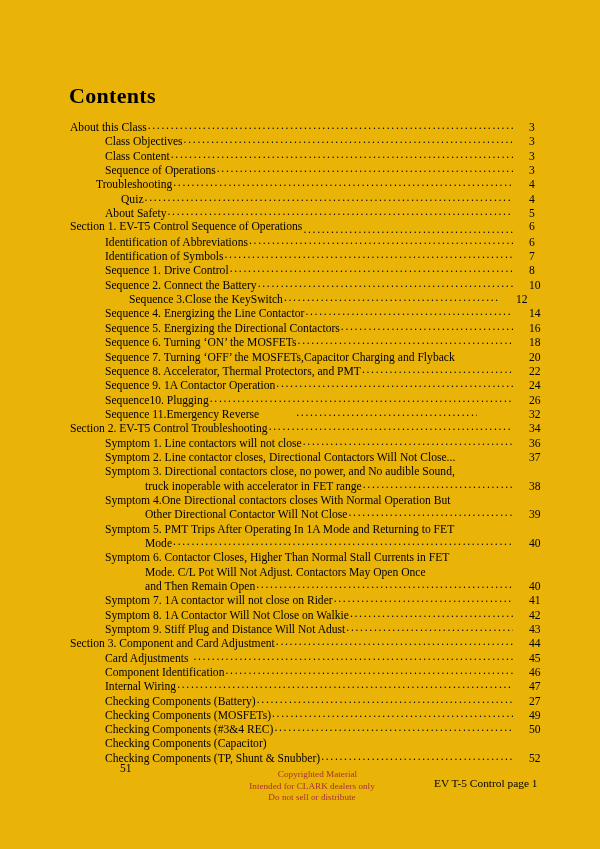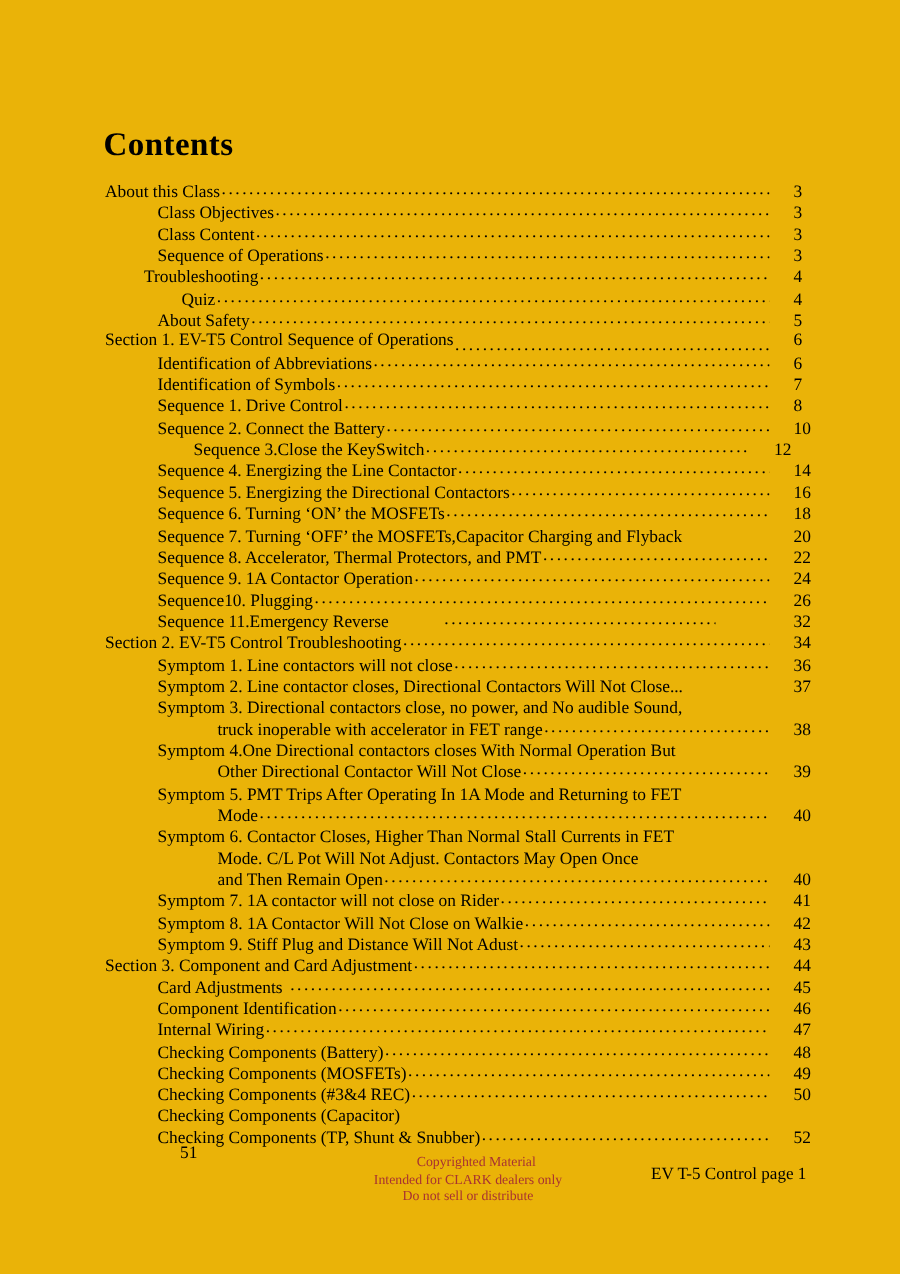--- a/index.html
+++ b/index.html
@@ -406,21 +406,21 @@
         <div class="row" style="left: 105px; right: 45px;">
           <span class="label">Internal Wiring</span>
           <span class="leader"></span>
           <span class="pageno">47</span>
         </div>
       </div>
       <div class="toc-entry">
         <div class="row" style="left: 105px; right: 45px;">
           <span class="label">Checking Components (Battery)</span>
           <span class="leader"></span>
-          <span class="pageno">48</span>
+          <span class="pageno">27</span>
         </div>
       </div>
       <div class="toc-entry">
         <div class="row" style="left: 105px; right: 45px;">
           <span class="label">Checking Components (MOSFETs)</span>
           <span class="leader"></span>
           <span class="pageno">49</span>
         </div>
       </div>
       <div class="toc-entry">

